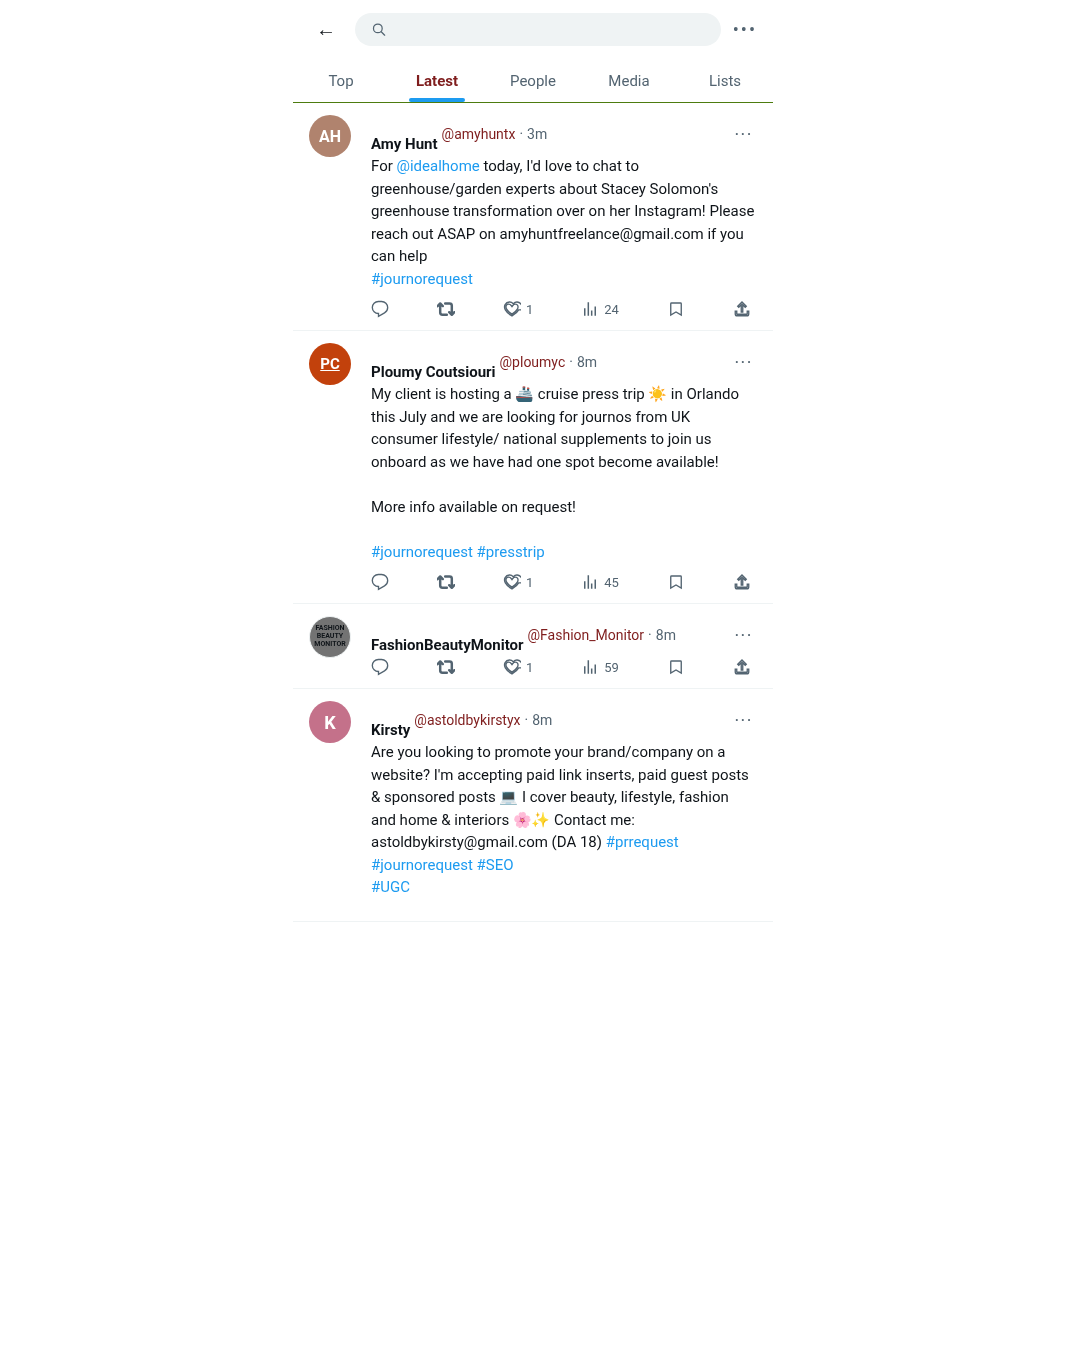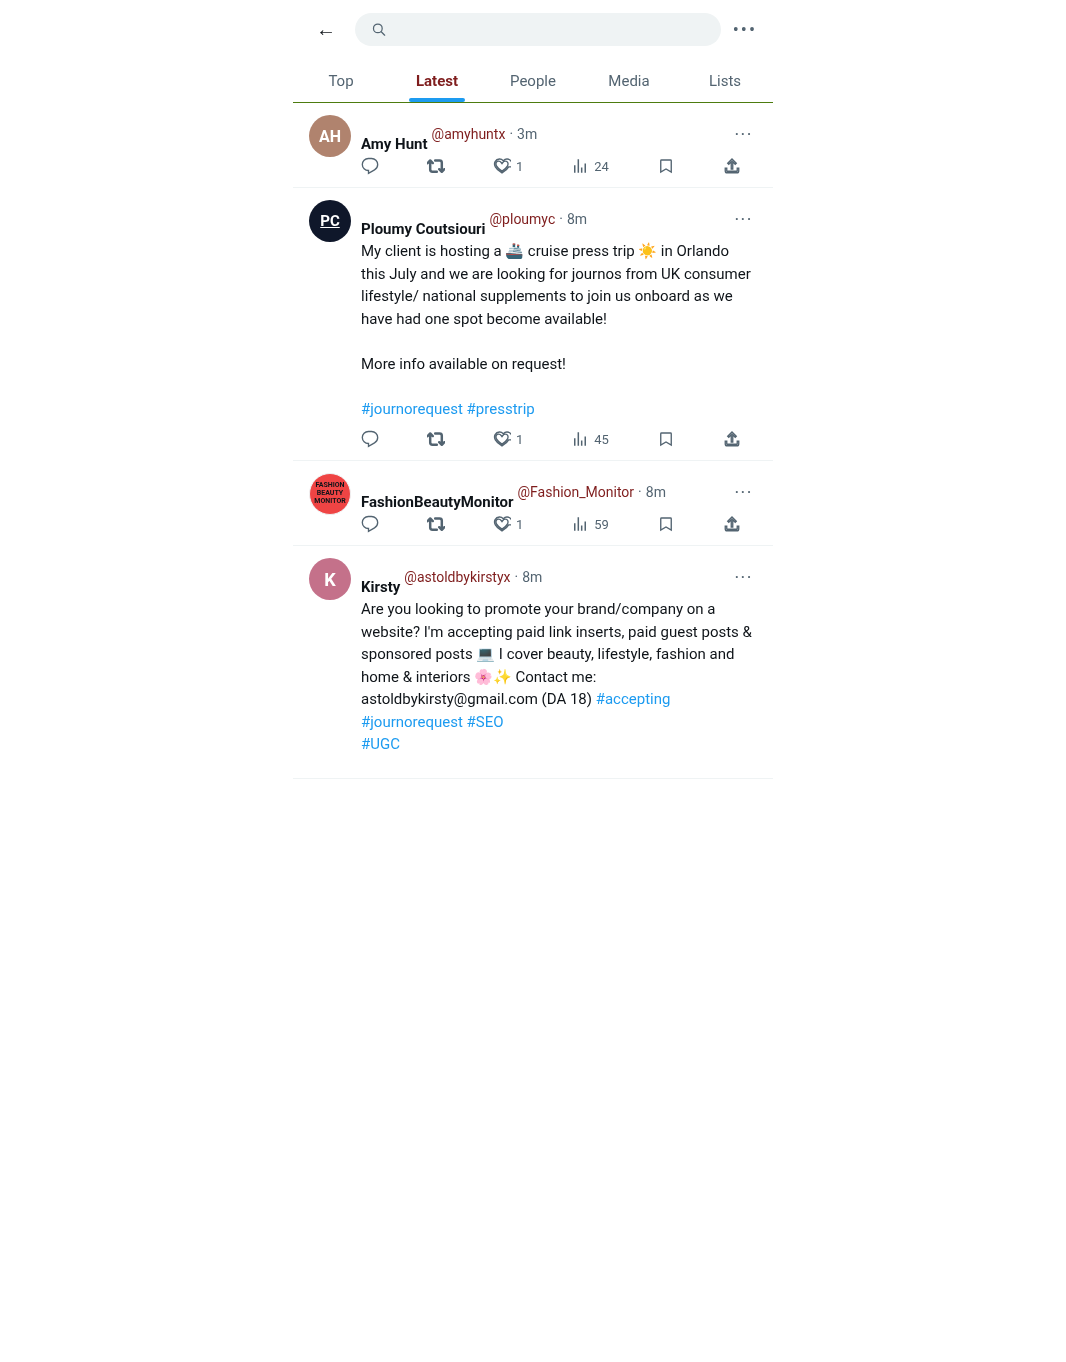--- a/index.html
+++ b/index.html
@@ -86,21 +86,21 @@
       transform: translateX(-50%);
       width: 56px;
       height: 4px;
       background: #1d9bf0;
       border-radius: 2px;
     }
 
     
     .tweet {
       display: flex;
-      gap: 10px;
+      gap: 20px;
       padding: 12px 16px;
       border-bottom: 1px solid #eff3f4;
     }
     .avatar {
       width: 42px;
       height: 42px;
       border-radius: 50%;
       flex-shrink: 0;
       overflow: hidden;
       background: #cfd9de;
@@ -192,21 +192,21 @@
     .action-count {
       font-size: 13px;
     }
 
     
     .logo-avatar {
       width: 42px;
       height: 42px;
       border-radius: 50%;
       flex-shrink: 0;
-      background: #ef4444;
+      background: #737373;
       display: flex;
       align-items: center;
       justify-content: center;
       border: 1px solid #eff3f4;
       overflow: hidden;
     }
     .logo-avatar-text {
       font-size: 7px;
       font-weight: 700;
       text-align: center;
@@ -248,20 +248,22 @@
   <div class="tweet-body">
     <div class="tweet-header">
       <div class="tweet-meta">
         <span class="username">Amy Hunt</span>
         <span class="handle">@amyhuntx</span>
         <span class="dot-sep">·</span>
         <span class="time">3m</span>
       </div>
       <div class="more-tweet">···</div>
     </div>
+    <div class="tweet-text">For <span class="hashtag">@idealhome</span> today, I'd love to chat to greenhouse/garden experts about Stacey Solomon's greenhouse transformation over on her Instagram! Please reach out ASAP on amyhuntfreelance@gmail.com if you can help
+<span class="hashtag">#journorequest</span></div>
     <div class="tweet-actions">
       <div class="action">
         <svg viewBox="0 0 24 24" fill="none" stroke="#536471" stroke-width="1.8">
             <path d="M1.751 10c0-4.42 3.584-8 8.005-8h4.366c4.49 0 8.129 3.64 8.129 8.13 0 2.96-1.607 5.68-4.196 7.11l-8.054 4.46v-3.69h-.067c-4.49.1-8.183-3.51-8.183-8.01z"></path>
           </svg>
       </div>
       <div class="action">
         <svg viewBox="0 0 24 24" fill="none" stroke="#536471" stroke-width="1.8">
             <path d="M23.77 15.67c-.292-.293-.767-.293-1.06 0l-2.22 2.22V7.65c0-2.068-1.683-3.75-3.75-3.75h-5.85c-.414 0-.75.336-.75.75s.336.75.75.75h5.85c1.24 0 2.25 1.01 2.25 2.25v10.24l-2.22-2.22c-.293-.293-.768-.293-1.06 0s-.294.768 0 1.06l3.5 3.5c.145.147.337.22.53.22s.383-.072.53-.22l3.5-3.5c.294-.292.294-.767 0-1.06zm-10.66 3.28H7.26c-1.24 0-2.25-1.01-2.25-2.25V6.46l2.22 2.22c.148.147.34.22.532.22s.384-.073.53-.22c.293-.293.293-.768 0-1.06l-3.5-3.5c-.293-.294-.768-.294-1.06 0l-3.5 3.5c-.294.292-.294.767 0 1.06s.767.293 1.06 0l2.22-2.22V16.7c0 2.068 1.683 3.75 3.75 3.75h5.85c.414 0 .75-.336.75-.75s-.337-.75-.75-.75z"></path>
           </svg>
@@ -286,21 +288,21 @@
       <div class="action">
         <svg viewBox="0 0 24 24" fill="none" stroke="#536471" stroke-width="1.8">
             <path d="M12 2.59l5.7 5.7-1.41 1.42L13 6.41V16h-2V6.41l-3.3 3.3-1.41-1.42L12 2.59zM21 15l-.02 3.51c0 1.38-1.12 2.49-2.5 2.49H5.5C4.11 21 3 19.88 3 18.5V15h2v3.5c0 .28.22.5.5.5h12.98c.28 0 .5-.22.5-.5L19 15h2z"></path>
           </svg>
       </div>
     </div>
   </div>
 </div>
 
 <div class="tweet">
-  <div class="avatar" style="background:#0f172a;text-decoration:underline;">
+  <div class="avatar" style="background:#c2410c;text-decoration:underline;">
     <span style="font-size:15px;font-weight:700;color:#fff;">PC</span>
   </div>
   <div class="tweet-body">
     <div class="tweet-header">
       <div class="tweet-meta">
         <span class="username">Ploumy Coutsiouri</span>
         <span class="handle">@ploumyc</span>
         <span class="dot-sep">·</span>
         <span class="time">8m</span>
       </div>
@@ -406,16 +408,16 @@
   <div class="tweet-body">
     <div class="tweet-header">
       <div class="tweet-meta">
         <span class="username">Kirsty</span>
         <span class="handle">@astoldbykirstyx</span>
         <span class="dot-sep">·</span>
         <span class="time">8m</span>
       </div>
       <div class="more-tweet">···</div>
     </div>
-    <div class="tweet-text">Are you looking to promote your brand/company on a website? I'm accepting paid link inserts, paid guest posts &amp; sponsored posts 💻 I cover beauty, lifestyle, fashion and home &amp; interiors 🌸✨ Contact me: astoldbykirsty@gmail.com (DA 18) <span class="hashtag">#accepting</span> <span class="hashtag">#journorequest</span> <span class="hashtag">#SEO</span>
+    <div class="tweet-text">Are you looking to promote your brand/company on a website? I'm accepting paid link inserts, paid guest posts &amp; sponsored posts 💻 I cover beauty, lifestyle, fashion and home &amp; interiors 🌸✨ Contact me: astoldbykirsty@gmail.com (DA 18) <span class="hashtag">#prrequest</span> <span class="hashtag">#journorequest</span> <span class="hashtag">#SEO</span>
 <span class="hashtag">#UGC</span></div>
   </div>
 </div>
 
 </body></html>

